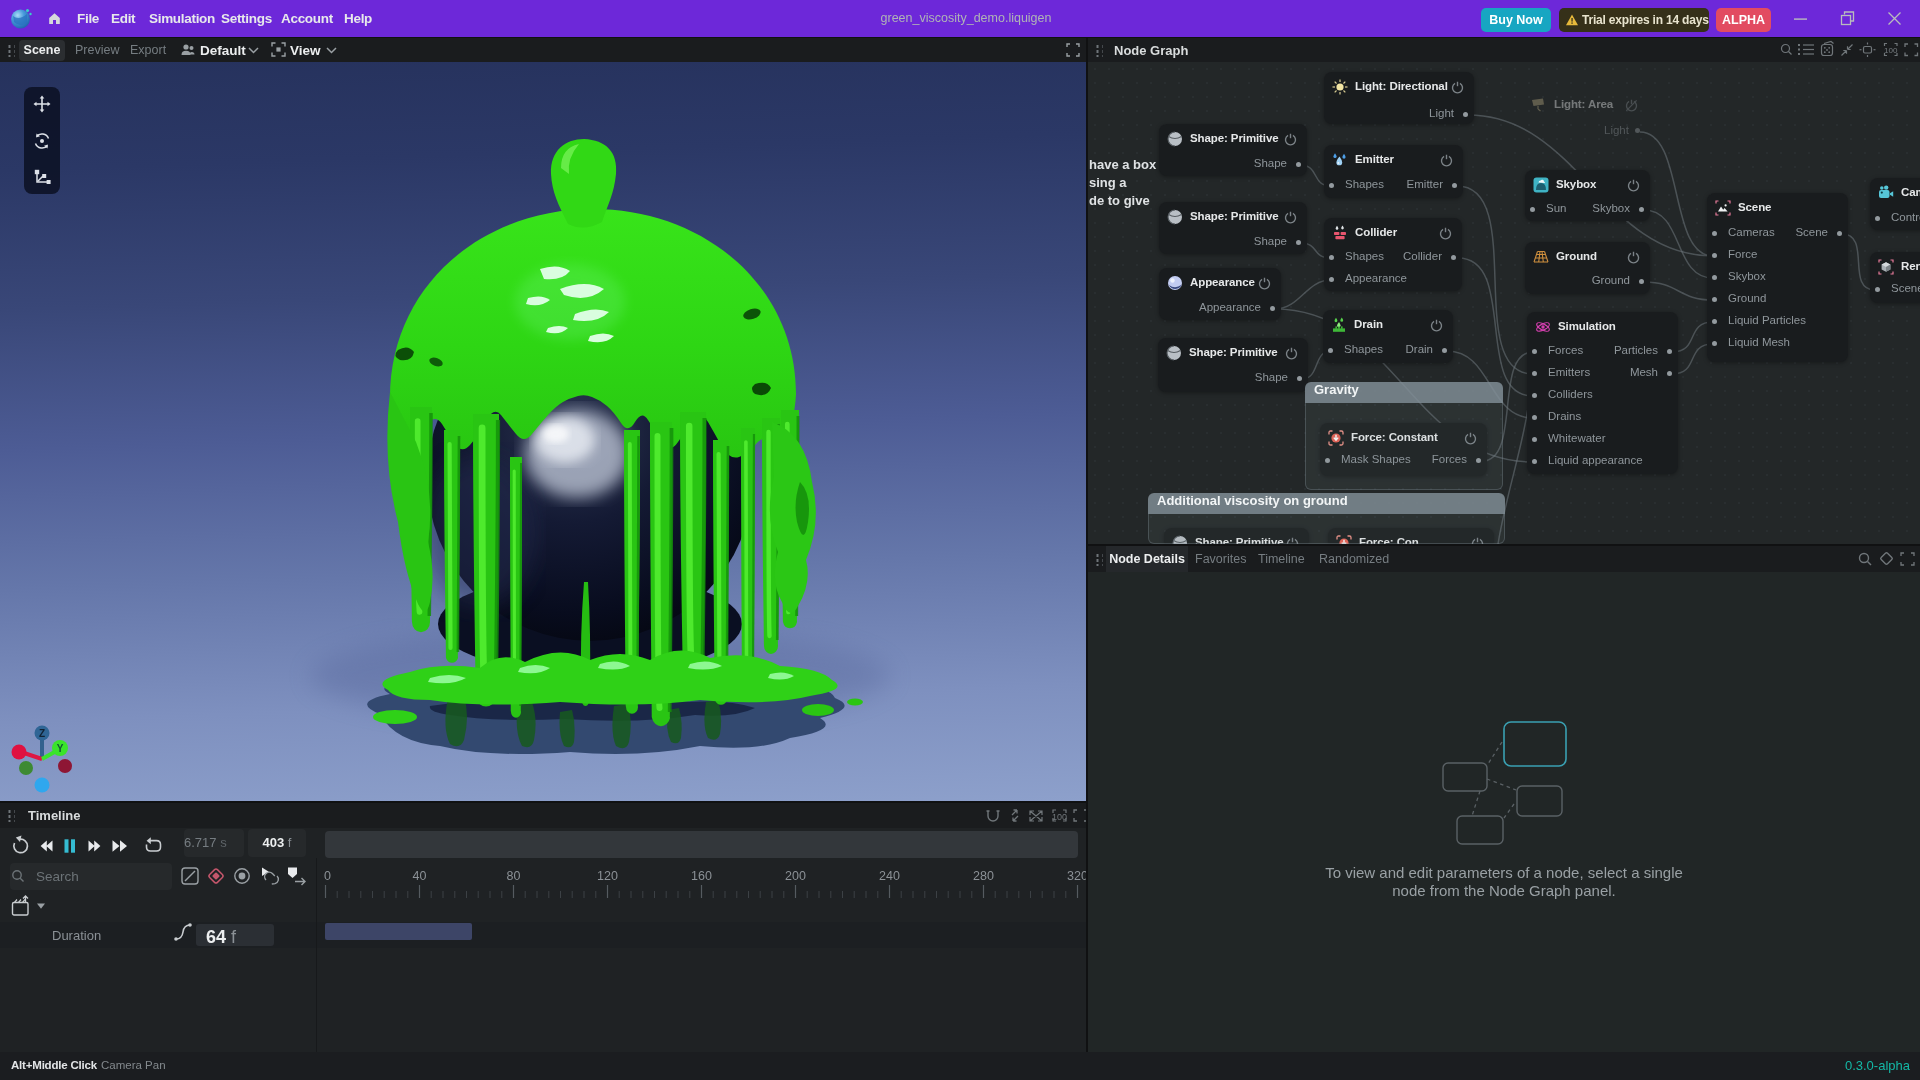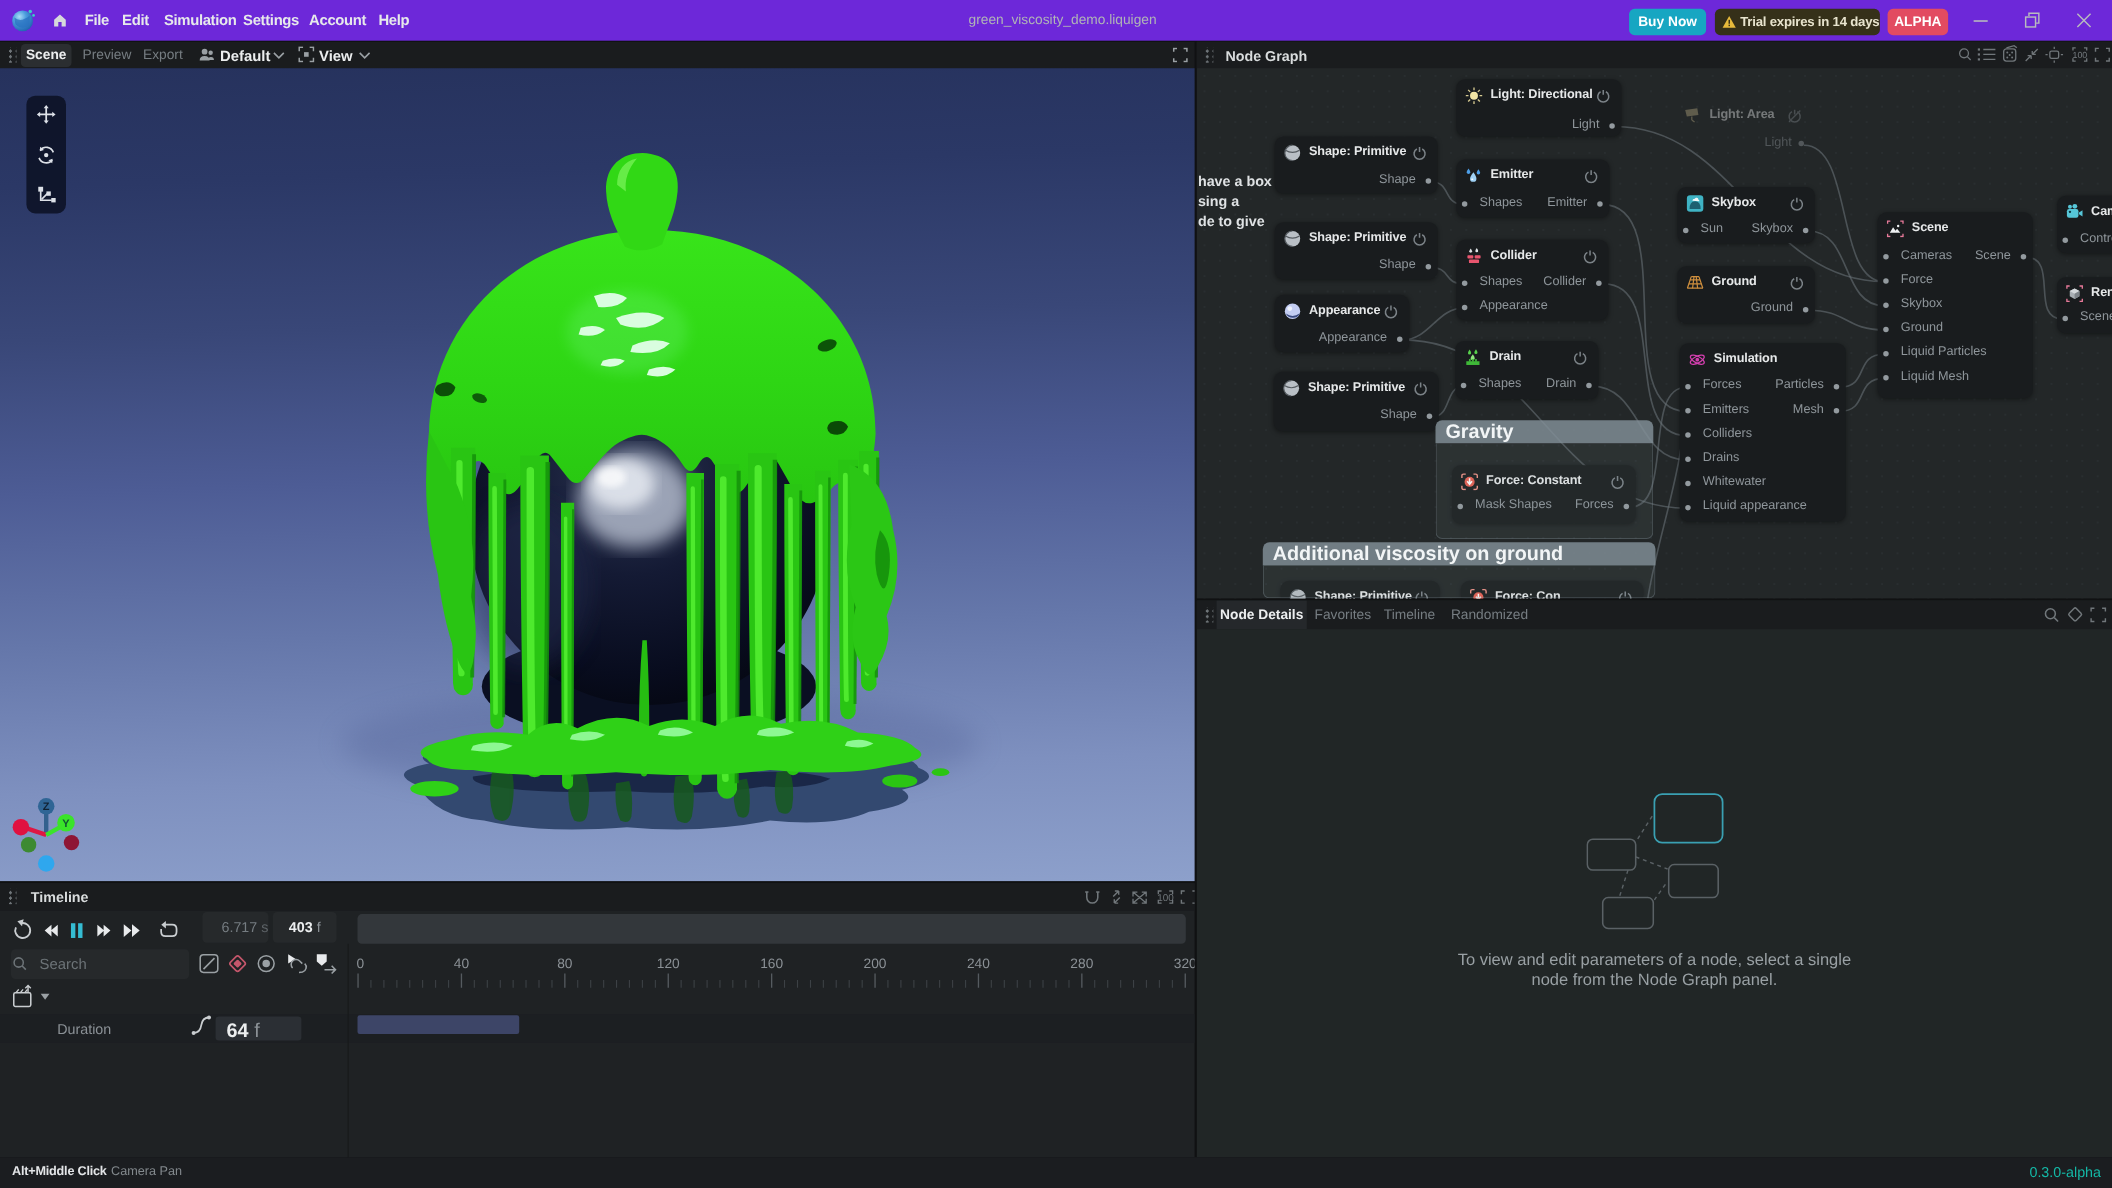--- a/index.html
+++ b/index.html
@@ -35,21 +35,21 @@
 #ngraph-head { position:absolute; left:0; top:0; width:832px; height:24px; background:#1a1c1e; }
 #ngraph-body { position:absolute; left:0; top:24px; width:832px; height:482px; overflow:hidden;
   background-image: radial-gradient(circle, #292e30 1px, transparent 1.3px);
   background-size: 14px 14px; }
 .node { position:absolute; background:#191c1e; border-radius:8px; box-shadow:0 1px 4px rgba(0,0,0,0.35); }
 .ntitle { position:absolute; font-size:11.5px; font-weight:700; color:#e6e8e9; white-space:nowrap; letter-spacing:-0.1px; }
 .nport { position:absolute; font-size:11.5px; color:#8f969b; white-space:nowrap; }
 .ndot { position:absolute; width:5px; height:5px; border-radius:50%; background:#939a9f; }
 .nicon { position:absolute; width:16px; height:16px; }
 .pwr { position:absolute; width:13px; height:13px; }
-.grp-head { position:absolute; background:rgba(130,144,152,0.82); border-radius:6px 6px 0 0; color:#f2f5f6; font-size:18px; font-weight:700; }
+.grp-head { position:absolute; background:rgba(130,144,152,0.82); border-radius:6px 6px 0 0; color:#f2f5f6; font-size:13px; font-weight:700; }
 .grp-body { position:absolute; background:rgba(130,144,152,0.10); border:1px solid rgba(130,144,152,0.35); border-top:none; border-radius:0 0 6px 6px; }
 .comment { position:absolute; color:#dfe2e4; font-size:13px; font-weight:700; line-height:18px; }
 
 
 #ndetails { left:1088px; top:546px; width:832px; height:506px; background:#212626; }
 #ndetails-head { position:absolute; left:0; top:0; width:832px; height:26px; background:#1a1c1e; }
 #nd-active { position:absolute; left:18px; top:0; width:82px; height:26px; background:#25282b; color:#eceeef; font-size:12.5px; font-weight:700; text-align:center; line-height:26px; }
 #nd-msg { position:absolute; left:0; top:318px; width:832px; text-align:center; color:#99a0a4; font-size:15px; line-height:18px; }
 
 
@@ -808,21 +808,21 @@
         <line x1="1007.0" y1="88" x2="1007.0" y2="95" stroke="#3c4145" stroke-width="1"></line>
         <line x1="1018.8" y1="88" x2="1018.8" y2="95" stroke="#3c4145" stroke-width="1"></line>
         <line x1="1030.5" y1="88" x2="1030.5" y2="95" stroke="#3c4145" stroke-width="1"></line>
         <line x1="1042.2" y1="88" x2="1042.2" y2="95" stroke="#3c4145" stroke-width="1"></line>
         <line x1="1054.0" y1="88" x2="1054.0" y2="95" stroke="#3c4145" stroke-width="1"></line>
         <line x1="1065.8" y1="88" x2="1065.8" y2="95" stroke="#3c4145" stroke-width="1"></line>
         <text x="1077.5" y="77" font-size="12.5" fill="#8b9196" text-anchor="middle" font-family="Liberation Sans">320</text>
         <line x1="1077.5" y1="82" x2="1077.5" y2="95" stroke="#555b60" stroke-width="1.2"></line>
       </svg>
     <div id="tl-scrub"></div>
-    <div class="tl-field" style="left:184px;width:60px;background:#26292b;color:#757c81;text-align:right">6.717 <span style="color:#5e6468">s</span></div>
+    <div class="tl-field" style="left:184px;width:60px;background:#26292b;color:#757c81;text-align:left">6.717 <span style="color:#5e6468">s</span></div>
     <div class="tl-field" style="left:248px;width:58px;background:#26292b;color:#eceeef;font-weight:700;text-align:center">403 <span style="color:#8b9196;font-weight:400">f</span></div>
     <div id="tl-search"><span style="margin-left:26px">Search</span></div>
     <div id="tl-ruler"></div>
     <div id="tl-durrow">
       <div class="abs" style="left:52px;top:6px;color:#8b9196;font-size:13px">Duration</div>
       <div id="tl-durbox">
           <span style="position:absolute;left:10px;top:3px;color:#eceeef;font-size:18px;font-weight:700">64 <span style="color:#8b9196;font-weight:400">f</span></span>
         </div>
       <div id="tl-bluebar"></div>
     </div>

